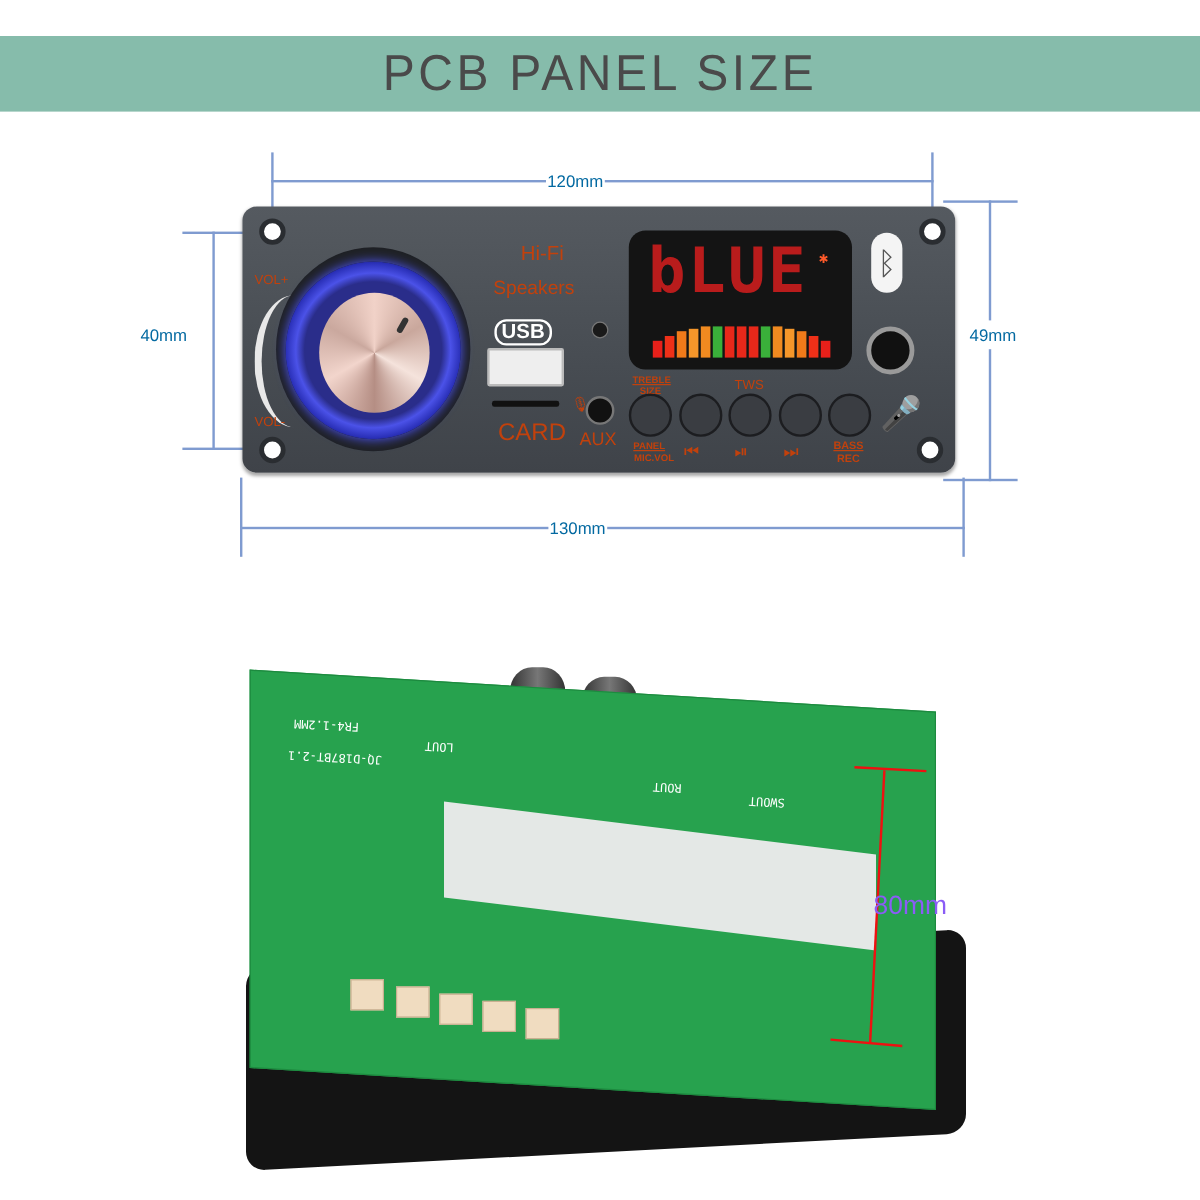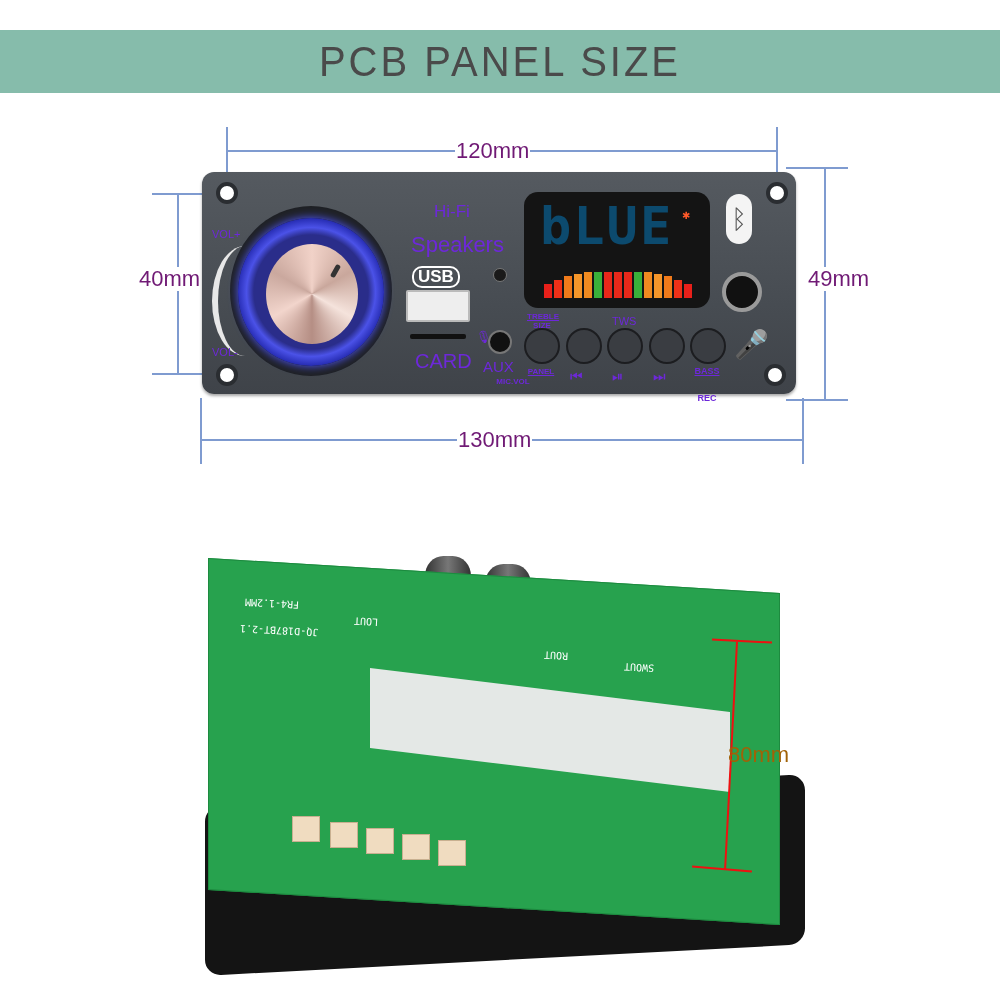--- a/index.html
+++ b/index.html
@@ -1,50 +1,50 @@
 <!DOCTYPE html>
 <html><head>
 <meta charset="utf-8">
 <style>
   html,body{margin:0;padding:0;background:#fff;}
   body{width:1000px;height:1000px;position:relative;overflow:hidden;font-family:"Liberation Sans",sans-serif;}
   .banner{position:absolute;left:0;top:30px;width:1000px;height:63px;background:#86bcab;display:flex;align-items:center;justify-content:center;}
   .banner-title{font-family:"Liberation Sans",sans-serif;font-size:40px;letter-spacing:3px;color:#4a4a4a;transform:scaleY(1.05);}
   .dim{position:absolute;background:#7f9bd0;}
-  .dim-label{position:absolute;font-size:22px;color:#701a75;background:#fff;padding:0 1px;line-height:24px;}
+  .dim-label{position:absolute;font-size:14px;color:#0369a1;background:#fff;padding:0 1px;line-height:24px;}
   .panel{position:absolute;left:202px;top:172px;width:594px;height:222px;background:linear-gradient(180deg,#555a60 0%,#474c52 60%,#3f4349 100%);border-radius:12px;box-shadow:0 2px 3px rgba(0,0,0,.35);}
   .hole{position:absolute;width:14px;height:14px;border-radius:50%;background:#fff;border:4px solid #2a2d31;}
   .knob-outer{position:absolute;left:230px;top:206px;width:162px;height:170px;border-radius:50%;background:#1f2125;}
   .knob-ring{position:absolute;left:238px;top:218px;width:146px;height:148px;border-radius:50%;background:radial-gradient(circle,#2a2d8a 55%,#4b52e8 62%,#2a30b8 70%,#1a1c4a 76%);box-shadow:0 0 10px #5058ff;}
   .knob{position:absolute;left:266px;top:244px;width:92px;height:100px;border-radius:50%;background:conic-gradient(#f1d2c8,#c9a79c,#f5e3dc,#b58e84,#f2d5cc,#caa89e,#f1d2c8);}
   .knob-mark{position:absolute;left:333px;top:264px;width:5px;height:14px;background:#333;border-radius:3px;transform:rotate(30deg);}
   .arc{position:absolute;left:212px;top:246px;width:60px;height:110px;border-left:6px solid #e8e8e8;border-radius:50% 0 0 50%;}
-  .txt{position:absolute;color:#6d28d9;font-family:"Liberation Sans",sans-serif;}
+  .txt{position:absolute;color:#c2410c;font-family:"Liberation Sans",sans-serif;}
   .lcd{position:absolute;left:524px;top:192px;width:186px;height:116px;background:#141414;border-radius:14px;}
-  .lcd-text{position:absolute;left:540px;top:196px;font-family:"DejaVu Sans Mono",monospace;font-size:52px;font-weight:bold;color:#0c4a6e;letter-spacing:2px;}
+  .lcd-text{position:absolute;left:540px;top:196px;font-family:"DejaVu Sans Mono",monospace;font-size:52px;font-weight:bold;color:#b91c1c;letter-spacing:2px;}
   .bars{position:absolute;left:542px;top:266px;width:152px;height:32px;display:flex;align-items:flex-end;justify-content:center;gap:2px;}
   .bars span{display:block;width:8px;}
   .bt{position:absolute;left:726px;top:194px;width:26px;height:50px;background:#f4f4f4;border-radius:13px;color:#555;font-size:26px;text-align:center;line-height:50px;}
   .jack{position:absolute;left:722px;top:272px;width:32px;height:32px;border-radius:50%;background:#111;border:4px solid #9a9a9a;}
   .btn{position:absolute;top:328px;width:32px;height:32px;border-radius:50%;background:#3a3d42;border:2px solid #1c1d20;}
   .usb{position:absolute;left:406px;top:290px;width:60px;height:28px;background:#eee;border:2px solid #bbb;border-radius:2px;}
   .usb-badge{position:absolute;left:412px;top:266px;color:#fff;font-size:17px;font-weight:bold;border:2px solid #fff;border-radius:10px;padding:0 4px;line-height:18px;}
   .card-slot{position:absolute;left:410px;top:334px;width:56px;height:5px;background:#111;border-radius:2px;}
   .aux{position:absolute;left:488px;top:330px;width:20px;height:20px;border-radius:50%;background:#111;border:2px solid #777;}
   .ir{position:absolute;left:493px;top:268px;width:12px;height:12px;border-radius:50%;background:#1a1a1a;border:1px solid #777;}
   .small{font-size:8px;font-weight:bold;text-align:center;line-height:9px;}
   .ul{text-decoration:underline;}
   .base{position:absolute;left:205px;top:790px;width:600px;height:170px;background:#141414;border-radius:16px;transform:skewY(-3deg);}
   .board{position:absolute;left:208px;top:558px;width:570px;height:330px;background:#27a24e;transform:skewY(3.5deg);transform-origin:left top;border:1px solid #1d8a3f;}
   .heatsink{position:absolute;left:370px;top:690px;width:360px;height:80px;background:#e4e8e6;transform:skewY(7deg);}
   .cap{position:absolute;border-radius:40%;background:linear-gradient(90deg,#333,#777,#333);}
   .connector{position:absolute;top:838px;width:26px;height:24px;background:#f0dcc0;border:1px solid #c8b090;}
   .silk{position:absolute;color:#ffffff;font-size:10px;font-family:"DejaVu Sans Mono",monospace;}
   .redline{position:absolute;background:#e11;}
-  .label80{position:absolute;left:728px;top:742px;font-size:22px;color:#a16207;}
+  .label80{position:absolute;left:728px;top:742px;font-size:22px;color:#8b5cf6;}
 </style>
 </head>
 <body>
 
 <div class="banner">
   <span class="banner-title">PCB PANEL SIZE</span>
 </div>
 
 <div class="dim" style="left:226px;top:127px;width:2px;height:62px;"></div>
 <div class="dim" style="left:776px;top:127px;width:2px;height:62px;"></div>
@@ -52,21 +52,21 @@
 <div class="dim-label" style="left:455px;top:139px;">120mm</div>
 
 <div class="dim" style="left:200px;top:398px;width:2px;height:66px;"></div>
 <div class="dim" style="left:802px;top:398px;width:2px;height:66px;"></div>
 <div class="dim" style="left:200px;top:439px;width:604px;height:2px;"></div>
 <div class="dim-label" style="left:457px;top:428px;">130mm</div>
 
 <div class="dim" style="left:152px;top:193px;width:72px;height:2px;"></div>
 <div class="dim" style="left:152px;top:373px;width:72px;height:2px;"></div>
 <div class="dim" style="left:177px;top:193px;width:2px;height:182px;"></div>
-<div class="dim-label" style="left:116px;top:267px;margin-left:22px;">40mm</div>
+<div class="dim-label" style="left:116px;top:267px;">40mm</div>
 
 <div class="dim" style="left:786px;top:167px;width:62px;height:2px;"></div>
 <div class="dim" style="left:786px;top:399px;width:62px;height:2px;"></div>
 <div class="dim" style="left:824px;top:167px;width:2px;height:234px;"></div>
 <div class="dim-label" style="left:807px;top:267px;">49mm</div>
 
 <div class="panel"></div>
 <div class="hole" style="left:216px;top:182px;"></div>
 <div class="hole" style="left:216px;top:364px;"></div>
 <div class="hole" style="left:766px;top:182px;"></div>
@@ -75,21 +75,21 @@
 <div class="arc"></div>
 <div class="txt" style="left:212px;top:228px;font-size:11px;">VOL+</div>
 <div class="txt" style="left:212px;top:346px;font-size:11px;">VOL-</div>
 
 <div class="knob-outer"></div>
 <div class="knob-ring"></div>
 <div class="knob"></div>
 <div class="knob-mark"></div>
 
 <div class="txt" style="left:434px;top:202px;font-size:17px;">Hi-Fi</div>
-<div class="txt" style="left:411px;top:232px;font-size:22px;">Speakers</div>
+<div class="txt" style="left:411px;top:232px;font-size:16px;">Speakers</div>
 
 <div class="usb-badge">USB</div>
 <div class="usb"></div>
 <div class="card-slot"></div>
 <div class="txt" style="left:415px;top:350px;font-size:20px;">CARD</div>
 <div class="ir"></div>
 <div class="txt" style="left:476px;top:330px;font-size:12px;">🎙</div>
 <div class="aux"></div>
 <div class="txt" style="left:483px;top:358px;font-size:15px;">AUX</div>
 
@@ -122,26 +122,26 @@
 <div class="txt small" style="left:527px;top:321px;width:30px;">SIZE</div>
 <div class="txt" style="left:612px;top:315px;font-size:11px;">TWS</div>
 
 <div class="btn" style="left:524px;"></div>
 <div class="btn" style="left:566px;"></div>
 <div class="btn" style="left:607px;"></div>
 <div class="btn" style="left:649px;"></div>
 <div class="btn" style="left:690px;"></div>
 
 <div class="txt small ul" style="left:524px;top:367px;width:34px;">PANEL</div>
-<div class="txt small" style="left:494px;top:377px;width:38px;">MIC.VOL</div>
+<div class="txt small" style="left:526px;top:377px;width:38px;">MIC.VOL</div>
 <div class="txt" style="left:570px;top:368px;font-size:14px;">⏮</div>
 <div class="txt" style="left:612px;top:368px;font-size:14px;">⏯</div>
 <div class="txt" style="left:653px;top:368px;font-size:14px;">⏭</div>
 <div class="txt small ul" style="left:690px;top:367px;width:34px;font-size:9px;">BASS</div>
-<div class="txt small" style="left:690px;top:394px;width:34px;font-size:9px;text-align:center;">REC</div>
+<div class="txt small" style="left:690px;top:378px;width:34px;font-size:9px;text-align:center;">REC</div>
 
 <div class="base"></div>
 <div class="cap" style="left:425px;top:556px;width:46px;height:50px;"></div>
 <div class="cap" style="left:485px;top:564px;width:46px;height:50px;"></div>
 <div class="cap" style="left:585px;top:590px;width:30px;height:34px;"></div>
 <div class="cap" style="left:738px;top:615px;width:30px;height:28px;"></div>
 <div class="board"></div>
 <div class="heatsink"></div>
 
 <div class="silk" style="left:245px;top:598px;transform:rotate(183deg);">FR4-1.2MM</div>

